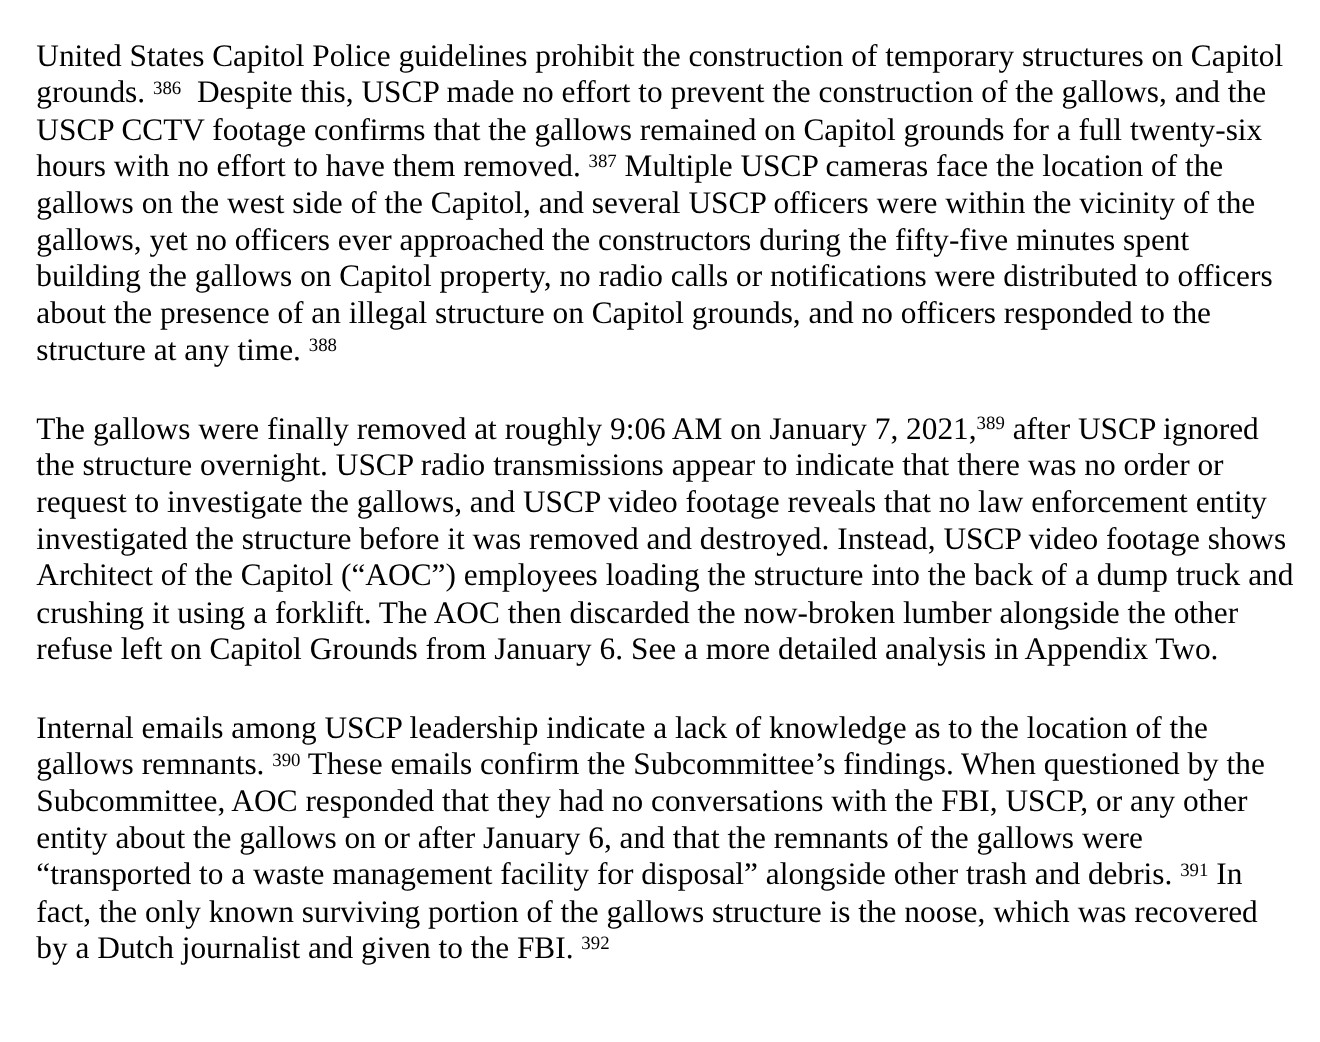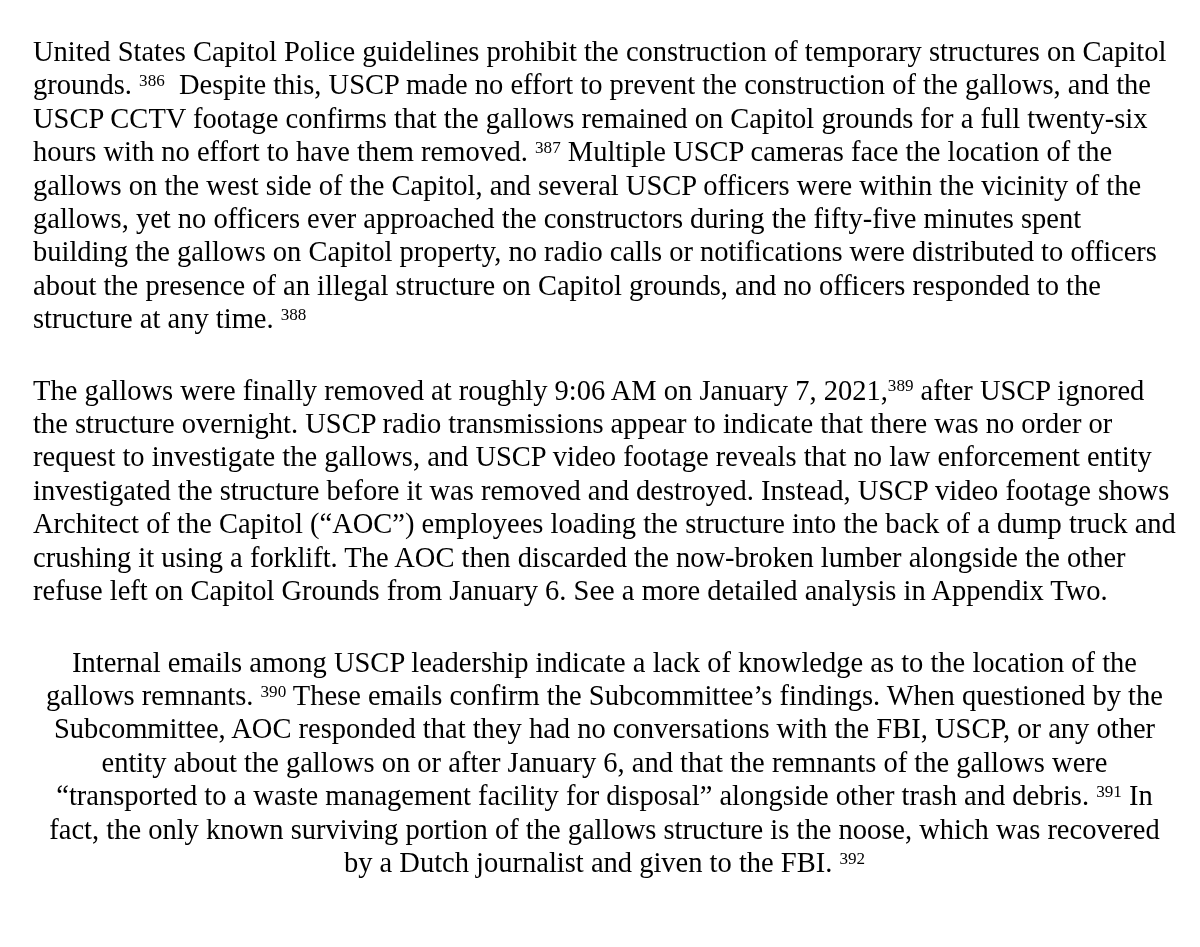--- a/index.html
+++ b/index.html
@@ -24,21 +24,20 @@
   .para {
     margin: 0 0 38px 0;
     font-size: 28.5px;
     line-height: 33.4px;
     text-align: left;
     white-space: pre-wrap;
     word-spacing: normal;
   }
   .para:last-child {
     margin-bottom: 0;
-    text-align: center;
   }
   sup.fnref {
     font-size: 0.60em;
     line-height: 0;
     vertical-align: baseline;
     position: relative;
     top: -0.48em;
   }
 </style>
 </head>

